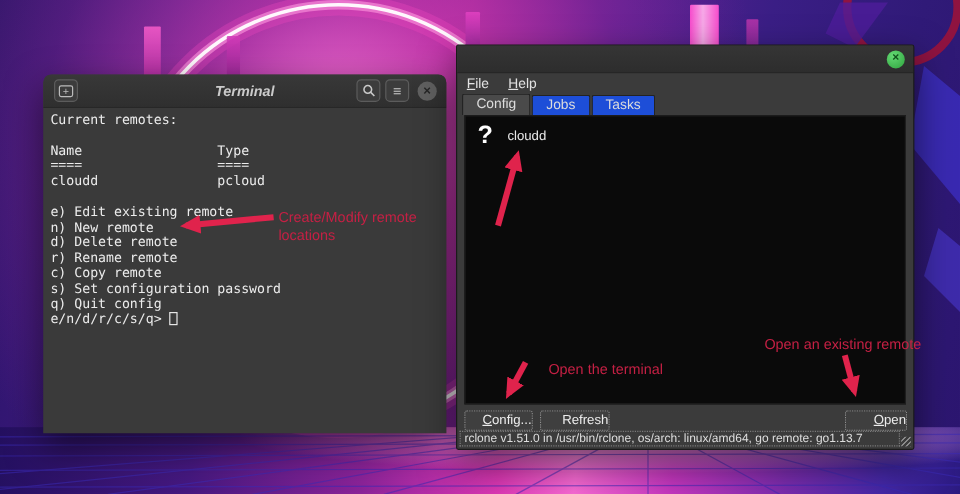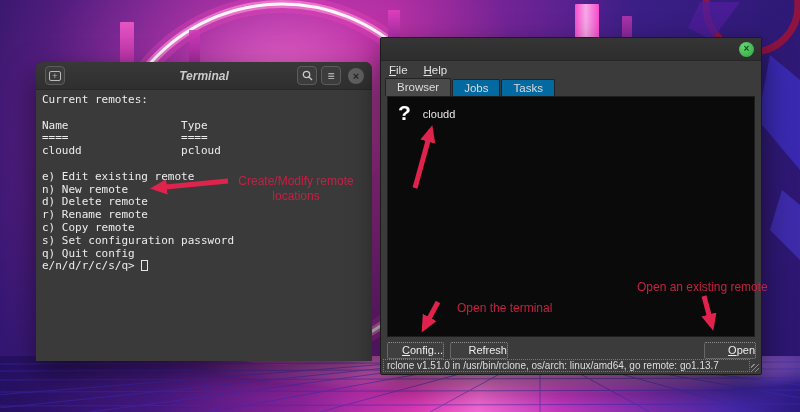--- a/index.html
+++ b/index.html
@@ -69,21 +69,21 @@
     font-size:12px; font-weight:bold; color:#eaeaea; }
   .rb-close { position:absolute; right:7px; top:4px; width:15px; height:15px; border-radius:50%;
     background:radial-gradient(circle at 35% 30%, #64d974, #2fa43e);
     color:#10521c; font-size:10px; font-weight:bold; text-align:center; line-height:14px; }
   .rb-menubar { height:17px; display:flex; align-items:center; gap:16px; padding-left:8px;
     font-size:11.5px; color:#e2e2e2; }
   .mn { display:inline-block; }
   .mn::first-letter { text-decoration:underline; }
   .rb-tabbar { height:18px; display:flex; padding-left:4px; align-items:flex-end; }
   .rb-tab { font-size:11.5px; color:#dcdcdc; padding:2px 11px 2px 11px;
-    background:#0369a1; border:1px solid #232323; border-bottom:none; margin-right:1px;
+    background:#1d4ed8; border:1px solid #232323; border-bottom:none; margin-right:1px;
     border-radius:2px 2px 0 0; height:17px; }
   .rb-tab.active { background:#4a4a4a; height:18px; }
   .rb-list { position:absolute; left:6px; right:6px; top:58px; bottom:37px;
     background:#0a0a0a; border:1px solid #1e1e1e; }
   .remote-item { position:absolute; left:10px; top:5px; display:flex; align-items:flex-start; }
   .remote-qicon { font-size:21px; font-weight:bold; color:#ffffff; line-height:22px; }
   .remote-name { font-size:11px; color:#e8e8e8; margin:6px 0 0 12px; }
   .rb-btnrow { position:absolute; left:6px; right:5px; top:304px; height:17px; }
   .rb-btn { position:absolute; height:17px; background:#3f3f3f; border:1px dotted #8f8f8f;
     border-radius:2px; color:#ececec; font-size:11px; text-align:right; line-height:15px; }
@@ -91,21 +91,21 @@
   .btn-refresh { left:63px; width:58px; }
   .btn-open { right:0; width:52px; }
   .rb-status { position:absolute; left:1px; right:1px; bottom:1px; height:15px;
     display:flex; align-items:center; }
   .rb-status-msg { flex:1 1 auto; height:13px; border:1px dotted #7a7a7a; margin-left:1px;
     font-size:10px; color:#dedede; padding-left:3px; line-height:12px; white-space:nowrap; overflow:hidden; }
   .rb-grip { width:8px; height:8px; margin:4px 1px 0 1px;
     background:repeating-linear-gradient(135deg, transparent 0 2px, #8a8a8a 2px 3px); }
 
   
-  .anno-layer { position:absolute; left:0; top:0; width:800px; height:376px; pointer-events:none;text-align:center; }
+  .anno-layer { position:absolute; left:0; top:0; width:800px; height:376px; pointer-events:none; }
   .anno-text { position:absolute; color:#c52044; font-size:12px; line-height:15px; }
   .anno-create { left:232px; top:174px; width:128px; }
   .anno-terminal { left:457px; top:301px; }
   .anno-open { left:637px; top:280px; white-space:nowrap; }
 </style>
 </head>
 <body>
 
 <div class="bg-top"></div>
 <div class="bg-floor"></div>
@@ -187,21 +187,21 @@
   <div class="rb-bar">
     <div class="rb-close">
       <span>×</span>
     </div>
   </div>
   <div class="rb-menubar">
     <span class="mn">File</span>
     <span class="mn">Help</span>
   </div>
   <div class="rb-tabbar">
-    <div class="rb-tab active">Browser</div>
+    <div class="rb-tab active">Config</div>
     <div class="rb-tab">Jobs</div>
     <div class="rb-tab">Tasks</div>
   </div>
   <div class="rb-list">
     <div class="remote-item">
       <span class="remote-qicon">?</span>
       <span class="remote-name">cloudd</span>
     </div>
   </div>
   <div class="rb-btnrow">

